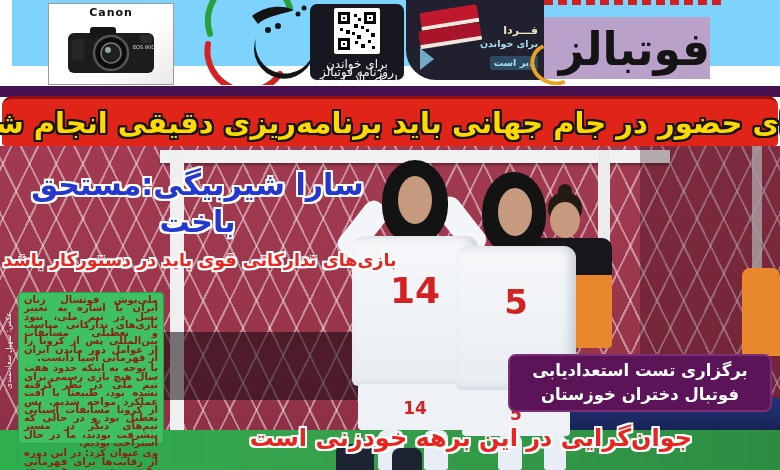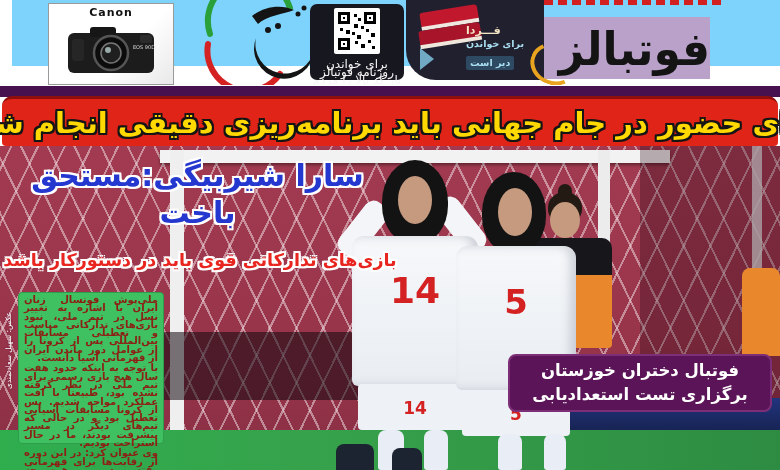--- a/index.html
+++ b/index.html
@@ -17,21 +17,21 @@
   .calli{position:absolute;left:182px;top:0;width:130px;height:85px;}
   .qr-block{position:absolute;left:298px;top:4px;width:94px;height:76px;background:#17171f;
       border-radius:7px;text-align:center;padding-top:4px;box-sizing:border-box;}
   .qr-img{display:inline-block;background:#fff;padding:2px;border-radius:2px;}
   .qr-caption{color:#f5f5f5;font-size:12px;line-height:8px;margin-top:2px;direction:rtl;}
   .book-ad{position:absolute;left:394px;top:0;width:138px;height:80px;background:#20202f;
       border-radius:0 0 0 30px;overflow:hidden;}
   .book-graphic{position:absolute;left:8px;top:2px;}
   .book-chevron{position:absolute;left:14px;top:48px;width:0;height:0;border-top:11px solid transparent;
       border-bottom:11px solid transparent;border-left:14px solid #7fc3de;opacity:.85;}
-  .book-text{position:absolute;right:6px;top:24px;width:72px;direction:rtl;text-align:left;margin-left:27px;}
+  .book-text{position:absolute;right:6px;top:24px;width:72px;direction:rtl;text-align:right;margin-left:27px;}
   .book-l1{color:#f3e6c4;font-size:11px;font-weight:bold;}
   .book-l2,.book-l3{color:#a9ddf0;font-size:9.5px;font-weight:bold;line-height:14px;}
   .book-l3{background:#2e4a63;display:inline-block;padding:0 4px;border-radius:2px;}
   .masthead{position:absolute;left:532px;top:17px;width:166px;height:62px;background:#b9a1c9;
       display:flex;align-items:center;justify-content:flex-end;}
   .masthead-title{font-size:44px;font-weight:bold;color:#141414;direction:rtl;transform:scaleY(1.05);}
   .masthead-swoosh{position:absolute;left:-14px;bottom:-6px;width:40px;height:34px;
       border:4px solid transparent;border-bottom:4px solid #e8a31f;border-left:4px solid #e8a31f;
       border-radius:50%;transform:rotate(20deg);}
   .brand-logo{position:absolute;left:697px;top:0;width:83px;height:86px;}
@@ -79,21 +79,21 @@
   .arm{position:absolute;background:#f3f5f8;border-radius:10px;}
   .gk-torso{position:absolute;background:linear-gradient(#16161b 0 34%,#e8872b 34%);
       border-radius:10px 10px 4px 4px;}
   .gk-head{position:absolute;background:#c59a7e;border-radius:50%;}
   .gk-hair{position:absolute;background:#241a14;border-radius:50% 50% 40% 40%;}
   .gk2{position:absolute;background:#e8872b;border-radius:8px 8px 0 0;}
 
   
   .ow{text-shadow:-2px -2px 0 #fff,2px -2px 0 #fff,-2px 2px 0 #fff,2px 2px 0 #fff,
       -2px 0 0 #fff,2px 0 0 #fff,0 -2px 0 #fff,0 2px 0 #fff;}
-  .quote-headline{position:absolute;left:0px;top:11px;width:395px;text-align:center;direction:rtl;
+  .quote-headline{position:absolute;left:0px;top:20px;width:395px;text-align:center;direction:rtl;
       color:#2438cf;font-weight:bold;font-size:30px;line-height:37px;}
   .sub-headline{position:absolute;left:0px;top:104px;width:400px;text-align:center;direction:rtl;
       color:#e8251f;font-weight:bold;font-size:17.5px;}
   .article-box{position:absolute;left:18px;top:146px;width:146px;height:152px;background:#3fc161;
       border-radius:4px;border:1px solid #2e9e4c;box-sizing:border-box;padding:3px 5px;
       direction:rtl;color:#8c2016;font-weight:bold;font-size:10px;line-height:8.3px;text-align:justify;}
   .article-box p{margin:0 0 2px 0;}
   .photo-credit{position:absolute;left:-48px;top:200px;width:112px;text-align:center;direction:rtl;
       color:#fff;font-size:7.5px;transform:rotate(-90deg);text-shadow:0 0 2px #5c1030;}
   .purple-box{position:absolute;left:508px;top:208px;width:264px;height:58px;background:#5a1457;
@@ -254,19 +254,20 @@
     <div class="sub-headline ow">بازی‌های تدارکاتی قوی باید در دستورکار باشد</div>
 
     <div class="article-box">
       <p>ملی‌پوش فوتسال زنان ایران با اشاره به تغییر نسل در تیم ملی، نبود بازی‌های تدارکاتی مناسب و تعطیلی مسابقات بین‌المللی پس از کرونا را از عوامل دور ماندن ایران از قهرمانی آسیا دانست.</p>
       <p>با توجه به اینکه حدود هفت سال هیچ بازی رسمی برای تیم ملی در نظر گرفته نشده بود، طبیعتا با افت عملکرد مواجه شدیم. پس از کرونا مسابقات آسیایی تعطیل بود و در حالی که تیم‌های دیگر در مسیر پیشرفت بودند، ما در حال استراحت بودیم.</p>
       <p>وی عنوان کرد: در این دوره از رقابت‌ها برای قهرمانی رفته بودیم و همه چه اعضای تیم و چه مردم عزیز ایران، انتظار قهرمانی داشتند. اما تغییر نسل در تیم، تاثیر زیادی داشت. حدود ۹۰ درصد ترکیب تیم عوض شده و بازیکنان جوان و کم‌تجربه‌ای وارد تیم شده بودند که فرصت بازی دوستانه موثر هم نداشتند.</p>
     </div>
     <div class="photo-credit">عکس: سهیل سعادتمندی</div>
 
     <div class="purple-box">
+      <div>برگزاری تست استعدادیابی</div>
       <div>فوتبال دختران خوزستان</div>
-      <div>برگزاری تست استعدادیابی</div>
-    </div>
-
+    </div>
+
+    <div class="bottom-headline ow">جوان‌گرایی در این برهه خودزنی است</div>
   </div>
 
 </div>
 
 </body></html>

